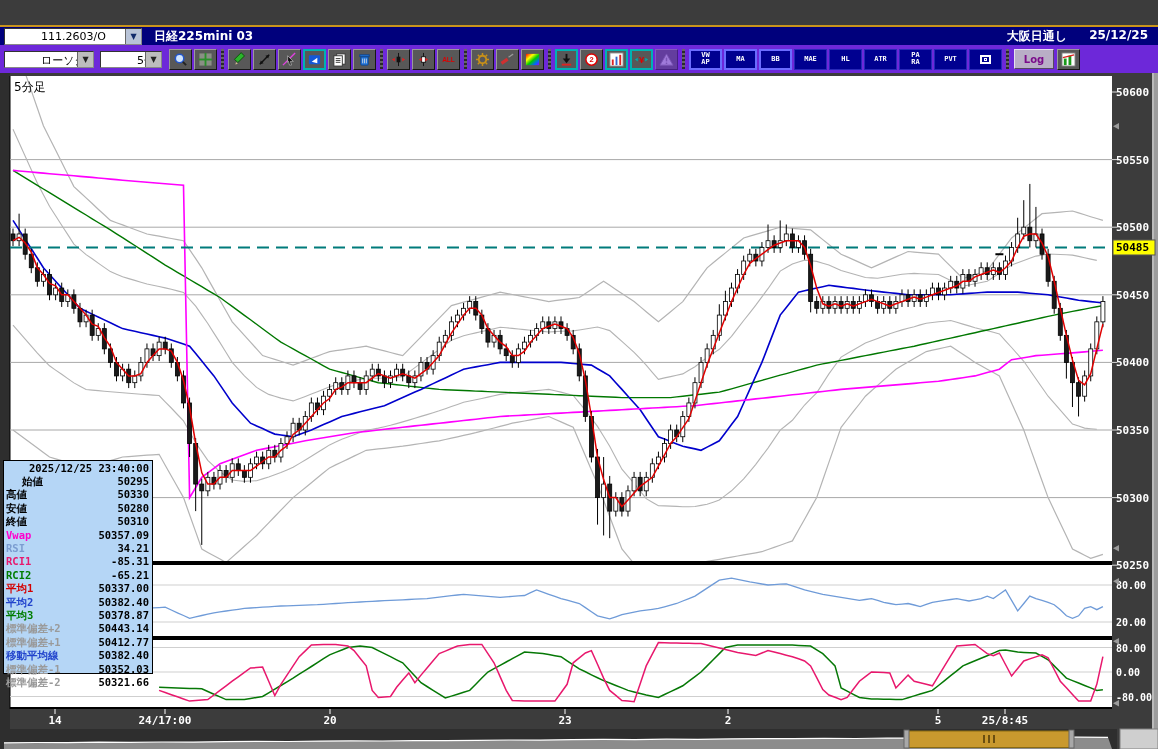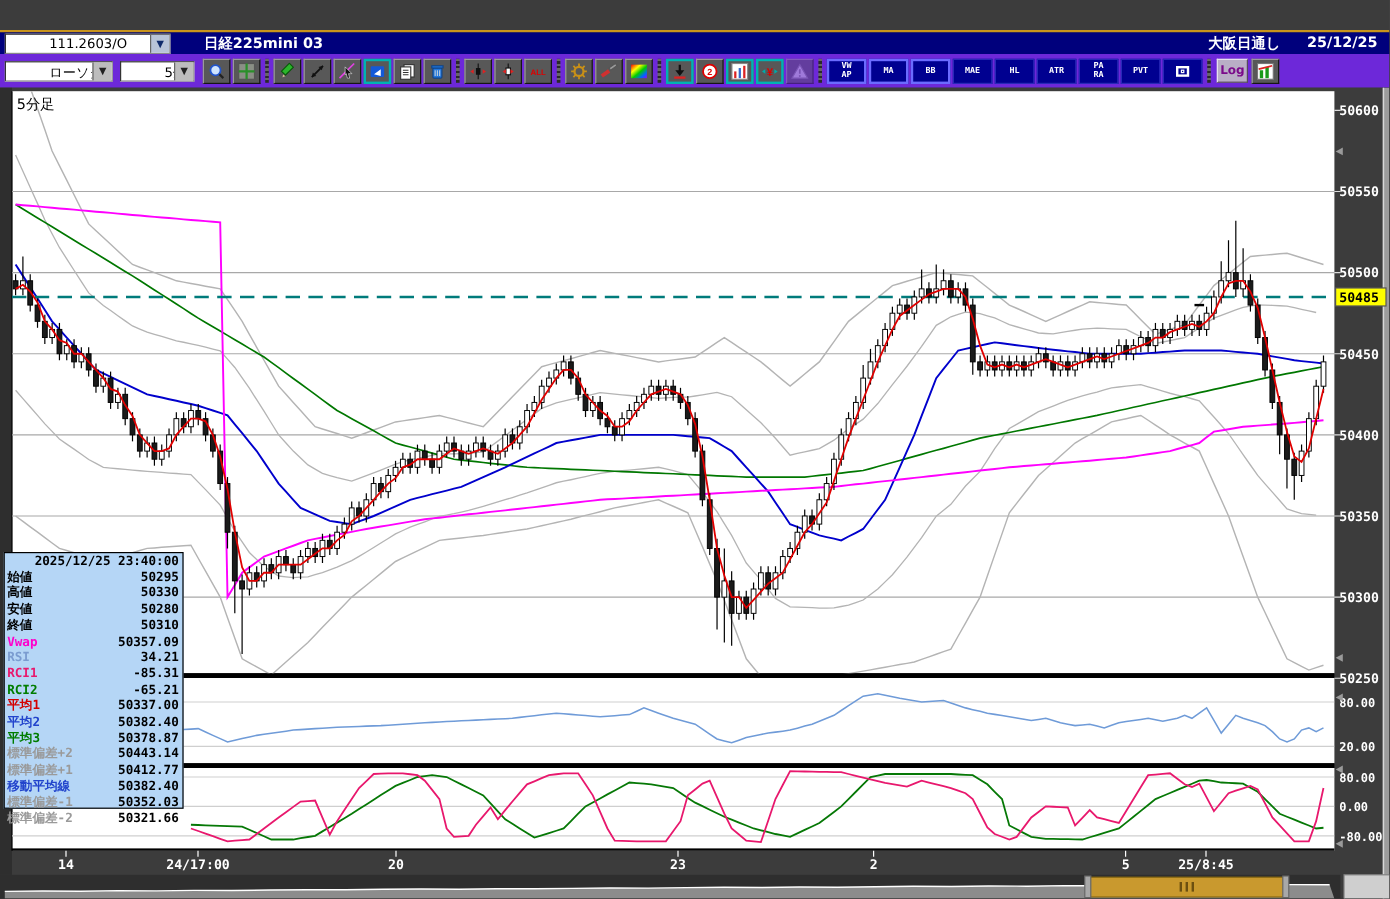--- a/index.html
+++ b/index.html
@@ -24,21 +24,21 @@
   .goldline{position:absolute;left:0;top:25px;width:1158px;height:2px;background:#c9941c;}
   
   .symbolbar{position:absolute;left:0;top:27px;width:1158px;height:18px;background:#00007c;
     display:flex;align-items:center;color:#fff;font-size:12px;}
   .combo{height:17px;background:#fff;border:1px solid #888;border-top-color:#333;border-left-color:#333;
     display:flex;align-items:stretch;color:#000;font-size:11px;padding-left:32px;}
   .combo .cv{flex:1;padding:1px 4px 0;white-space:nowrap;overflow:hidden;}
   .combo .arr{width:16px;background:#b9c4d8;border-left:1px solid #666;display:flex;align-items:center;
     justify-content:center;font-size:8px;color:#102a6a;}
   .sym-combo{width:138px;margin-left:4px;}
-  .sym-name{margin-left:28px;font-weight:bold;text-align:right;}
+  .sym-name{margin-left:12px;font-weight:bold;text-align:right;}
   .sb-right{margin-left:auto;display:flex;gap:22px;padding-right:10px;font-weight:bold;}
   
   .toolbar{position:absolute;left:0;top:45px;width:1158px;height:28px;background:#6d28d9;
     display:flex;align-items:center;padding-left:4px;}
   .tb-combo{width:90px;margin-right:6px;}
   .tb-combo .arr{background:#bdbdbd;color:#222;}
   .tb-combo2{width:62px;}
   .tb-sep{width:7px;height:20px;margin:0 3px;flex:none;
     background:repeating-linear-gradient(to bottom,#666 0 2px,#2a2a2a 2px 4px);width:3px;}
   .tb-btn{width:23px;height:21px;margin:0 1px;flex:none;background:#585858;
@@ -46,21 +46,21 @@
     display:flex;align-items:center;justify-content:center;padding:1px;}
   .tb-btn svg{width:15px;height:15px;display:block;}
   .tb-btn.framed{border:2px solid #00b2b2;}
   .tb-btn.disabled{opacity:.45;}
   .ind-btn{width:33px;height:21px;margin:0 1px;flex:none;background:#000090;border:1px solid #2828b8;
     color:#fff;font-size:7px;font-weight:bold;line-height:7px;display:flex;align-items:center;justify-content:center;
     text-align:center;white-space:pre-line;font-family:"DejaVu Sans Mono",monospace;}
   .ind-btn.active{border:2px solid #6b6bff;}
   .ind-btn .nest{width:11px;height:9px;border:2px solid #fff;display:flex;align-items:center;justify-content:center;}
   .ind-btn .nest i{display:block;width:3px;height:3px;border:1px solid #fff;}
-  .log-btn{width:26px;height:20px;margin:0 2px;background:#b9aec6;border-top:1px solid #e6e0ee;border-left:1px solid #e6e0ee;
+  .log-btn{width:40px;height:20px;margin:0 2px;background:#b9aec6;border-top:1px solid #e6e0ee;border-left:1px solid #e6e0ee;
     border-right:1px solid #55485f;border-bottom:1px solid #55485f;color:#7a0b8a;font-size:10px;font-weight:bold;
     display:flex;align-items:center;justify-content:center;}
   
   #chart-svg{position:absolute;left:0;top:73px;}
   .tf-label{position:absolute;left:14px;top:79px;color:#000;font-size:12px;z-index:4;}
   
   .tooltip-panel{position:absolute;left:3px;top:460px;width:150px;height:214px;background:#b5d6f6;
     border:1px solid #000;z-index:6;font-family:"DejaVu Sans Mono",monospace;font-size:10.5px;
     font-weight:bold;color:#000;padding:1px 3px 0 2px;}
   .tt-head{text-align:right;line-height:13px;white-space:nowrap;}
@@ -739,21 +739,21 @@
         <rect x="1069" y="657" width="5" height="18" fill="#a8a8a8" stroke="#666"></rect>
         <rect x="1120" y="656" width="38" height="20" fill="#cfcfcf" stroke="#808080"></rect>
       </g>
     </svg>
   <div class="tf-label">5分足</div>
 
   <div class="tooltip-panel">
     <div class="tt-head">2025/12/25  23:40:00</div>
     <div id="tt-rows">
         <div class="tt-row">
-          <span style="color: rgb(0, 0, 0);">始値</span>
+          <span style="color: rgb(0, 0, 0); margin-left: 16px;">始値</span>
           <span class="v">50295</span>
         </div>
         <div class="tt-row">
           <span style="color: rgb(0, 0, 0);">高値</span>
           <span class="v">50330</span>
         </div>
         <div class="tt-row">
           <span style="color: rgb(0, 0, 0);">安値</span>
           <span class="v">50280</span>
         </div>

